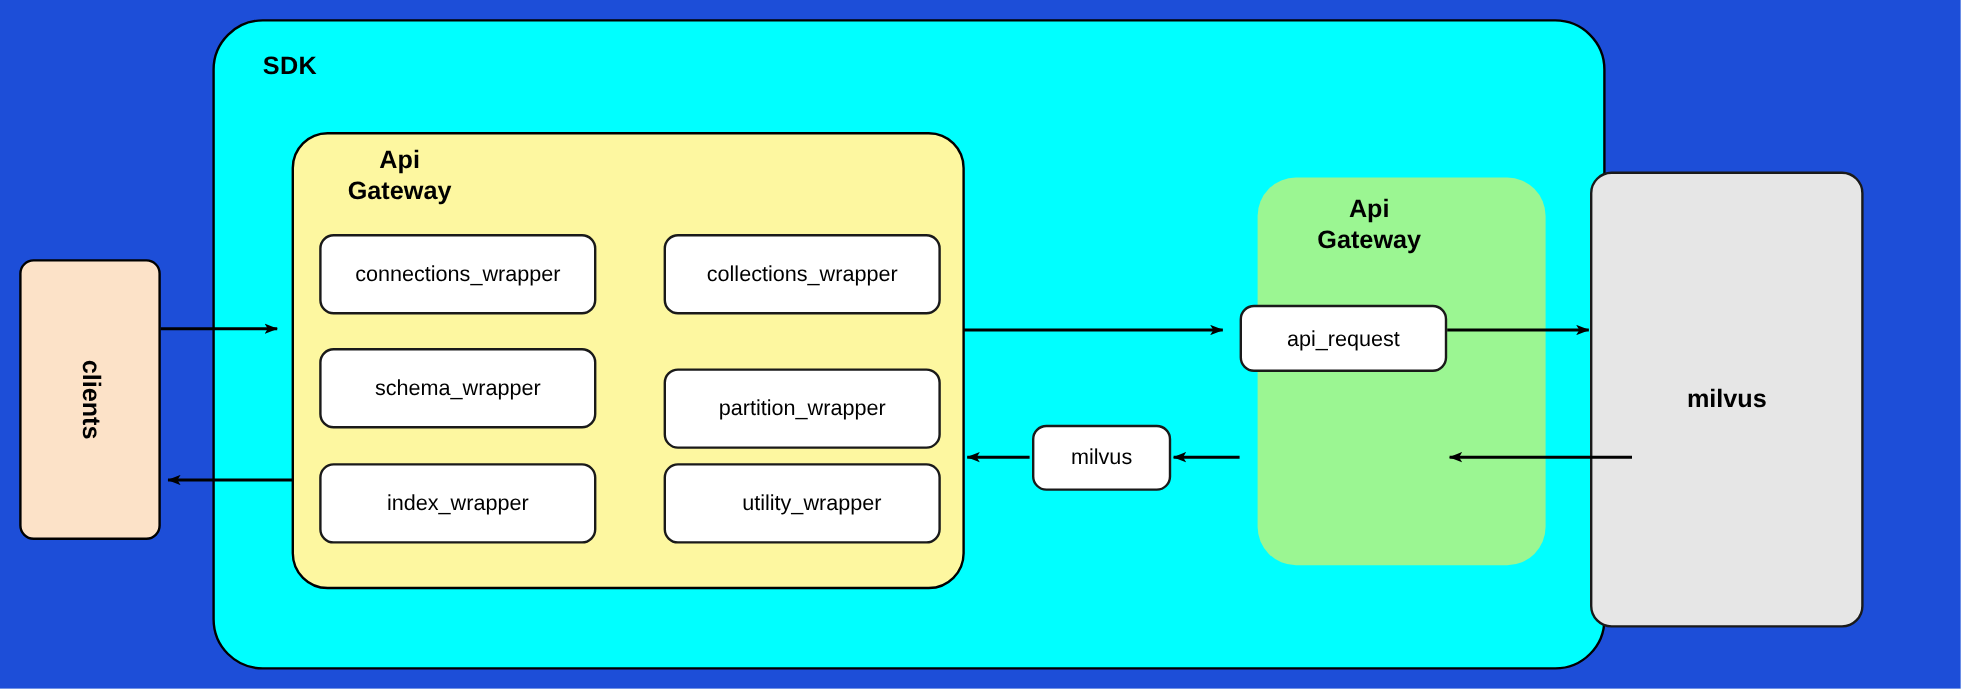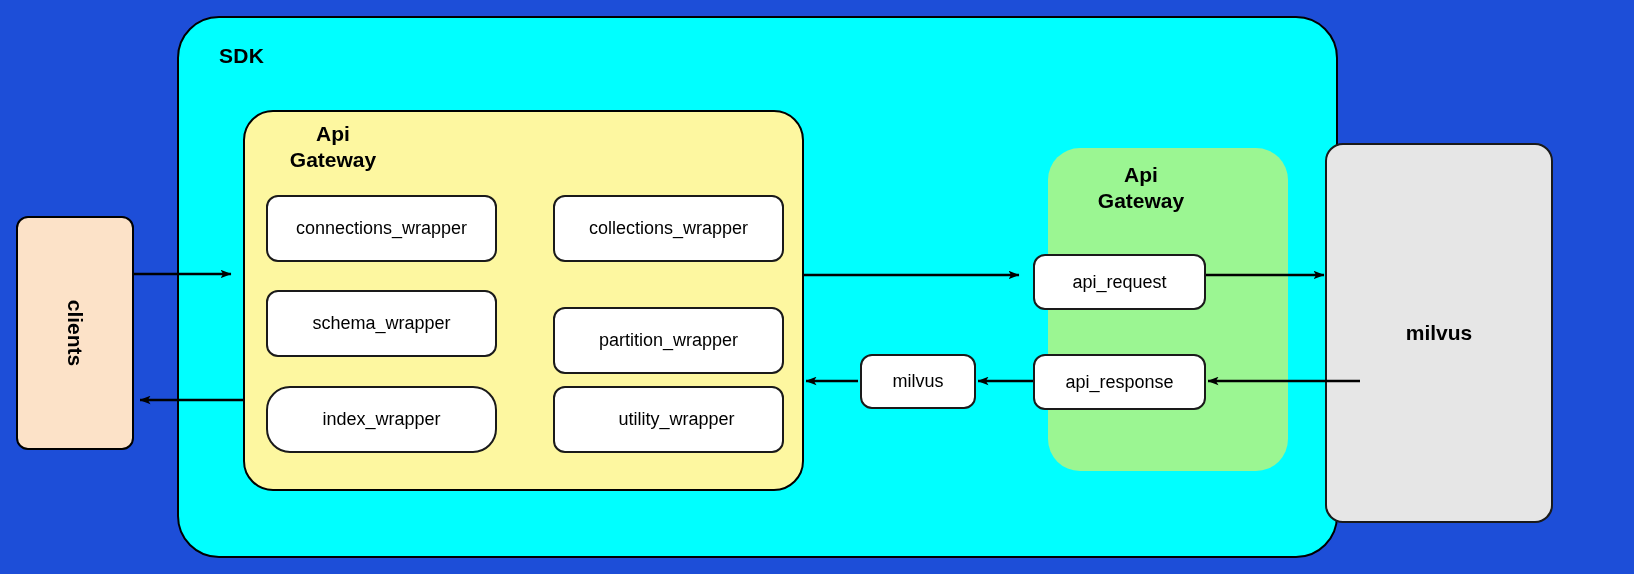--- a/index.html
+++ b/index.html
@@ -100,21 +100,21 @@
     border-radius: 12px;
     font-size: 18px;
     color: #000000;
   }
 
   
   #wb-connections { left: 266px; top: 195px;  width: 231px; height: 67px; }
   #wb-collections { left: 553px; top: 195px;  width: 231px; height: 67px; }
   #wb-schema      { left: 266px; top: 290px;  width: 231px; height: 67px; }
   #wb-partition   { left: 553px; top: 307px;  width: 231px; height: 67px; }
-  #wb-index       { left: 266px; top: 386px;  width: 231px; height: 67px; border-radius: 24px; }
+  #wb-index       { left: 266px; top: 386px;  width: 231px; height: 67px; }
   #wb-utility     { left: 553px; top: 386px;  width: 231px; height: 67px; padding-left: 16px; }
 
   
   #gb-api-request  { left: 1033px; top: 254px; width: 173px; height: 56px; }
   #gb-api-response { left: 1033px; top: 354px; width: 173px; height: 56px; }
 
   
   #checker-box { left: 860px; top: 354px; width: 116px; height: 55px; }
 
   
@@ -203,23 +203,20 @@
     <span>utility_wrapper</span>
   </div>
 
   <div class="box wrapper-box" id="checker-box">
     <span>milvus</span>
   </div>
 
   <div class="box wrapper-box" id="gb-api-request">
     <span>api_request</span>
   </div>
-  <div class="box wrapper-box" id="gb-api-response">
-    <span>api_response</span>
-  </div>
 
   <div class="box" id="clients-box">
     <span id="clients-label">clients</span>
   </div>
 
   <div class="box" id="milvus-box">
     <span id="milvus-label">milvus</span>
   </div>
 
   <svg class="connector" viewBox="0 0 1634 574" xmlns="http://www.w3.org/2000/svg">

